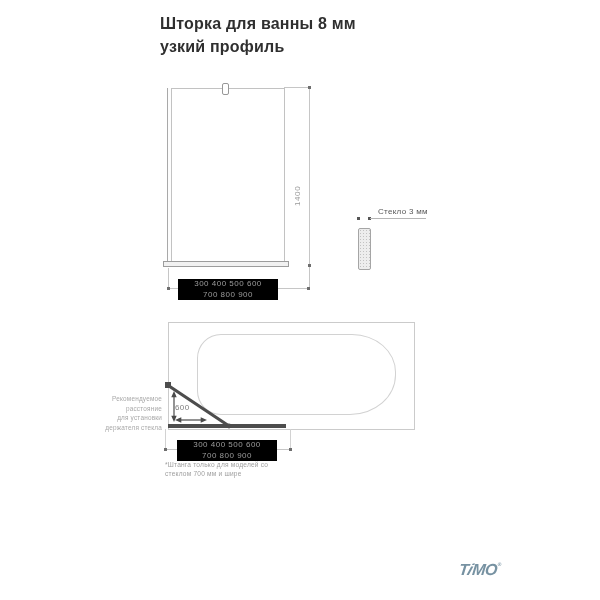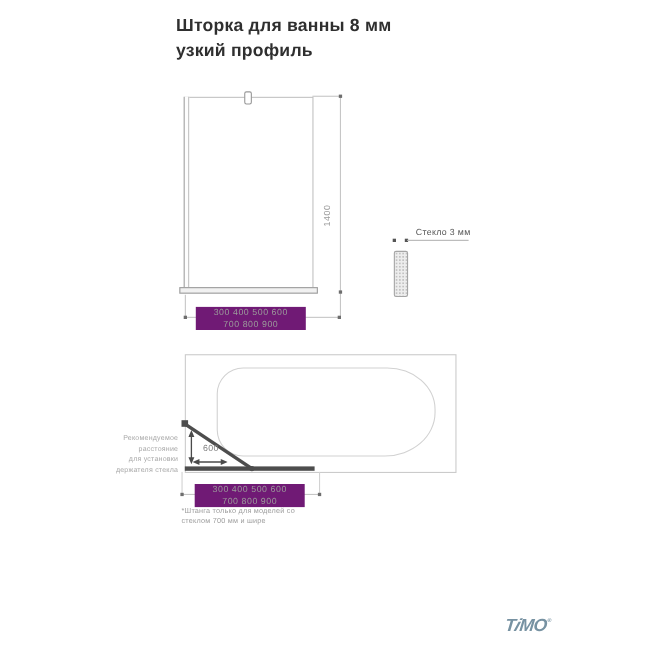--- a/index.html
+++ b/index.html
@@ -20,34 +20,34 @@
   
   .glass-outline{left:167px;top:88px;width:116px;height:174px;border:1px solid #c2c2c2;background:#fff;}
   .left-profile{left:167px;top:88px;width:3px;height:174px;border-left:1px solid #a9a9a9;border-right:1px solid #c2c2c2;background:#fdfdfd;}
   .top-clamp{left:222px;top:83px;width:5px;height:10px;border:1px solid #989898;border-radius:2px;background:#fff;}
   .bottom-bar{left:163px;top:261px;width:124px;height:4px;border:1px solid #9c9c9c;background:#f1f1f1;}
   .vdim-label{
     left:293px;top:166px;height:40px;
     font-size:8px;color:#9b9b9b;letter-spacing:.6px;
     writing-mode:vertical-rl;transform:rotate(180deg);
   }
-  .dims-block{width:100px;text-align:center;background:#701a75;}
+  .dims-block{width:100px;text-align:center;background:#000000;}
   .dims-block div{font-size:8px;color:#9b9b9b;letter-spacing:.5px;line-height:10.5px;white-space:nowrap;}
   
   .glass-section{left:358px;top:228px;width:11px;height:40px;border:1px solid #a5a5a5;border-radius:2px;
     background-color:#ededed;
     background-image:radial-gradient(#c2c2c2 .6px,transparent .7px);background-size:3px 3px;}
   .glass-label{left:378px;top:207px;font-size:8px;color:#565656;letter-spacing:.3px;white-space:nowrap;}
   
   .tub-outline{left:168px;top:322px;width:245px;height:106px;border:1px solid #cbcbcb;background:#fff;}
   .tub-basin{left:197px;top:334px;width:197px;height:79px;border:1px solid #d2d2d2;
     border-radius:24px 44px 46px 24px / 24px 38px 40px 24px;background:#fff;}
   .screen-bar{left:168px;top:424px;width:118px;height:4px;background:#4d4d4d;}
   .screen-pivot{left:165px;top:382px;width:6px;height:6px;background:#4d4d4d;}
-  .swing-label{left:175px;top:403px;width:24px;text-align:right;font-size:8px;color:#7d7d7d;letter-spacing:.4px;}
+  .swing-label{left:175px;top:403px;width:24px;text-align:left;font-size:8px;color:#7d7d7d;letter-spacing:.4px;}
   .annotation{left:96px;top:394px;width:66px;text-align:right;
     font-size:6.4px;line-height:9.6px;color:#a8a8a8;letter-spacing:.2px;}
   .footnote{left:165px;top:460px;font-size:6.6px;line-height:9px;color:#9e9e9e;letter-spacing:.2px;}
   
   .logo{left:459px;top:561px;font-size:16px;font-weight:800;font-style:italic;
     color:#7792a2;letter-spacing:-.5px;transform:skewX(-6deg);white-space:nowrap;}
   .logo .logo-i{display:inline-block;transform:skewX(-14deg);}
   .logo .logo-mark{font-size:5px;vertical-align:top;font-style:normal;letter-spacing:0;}
 </style>
 </head>

